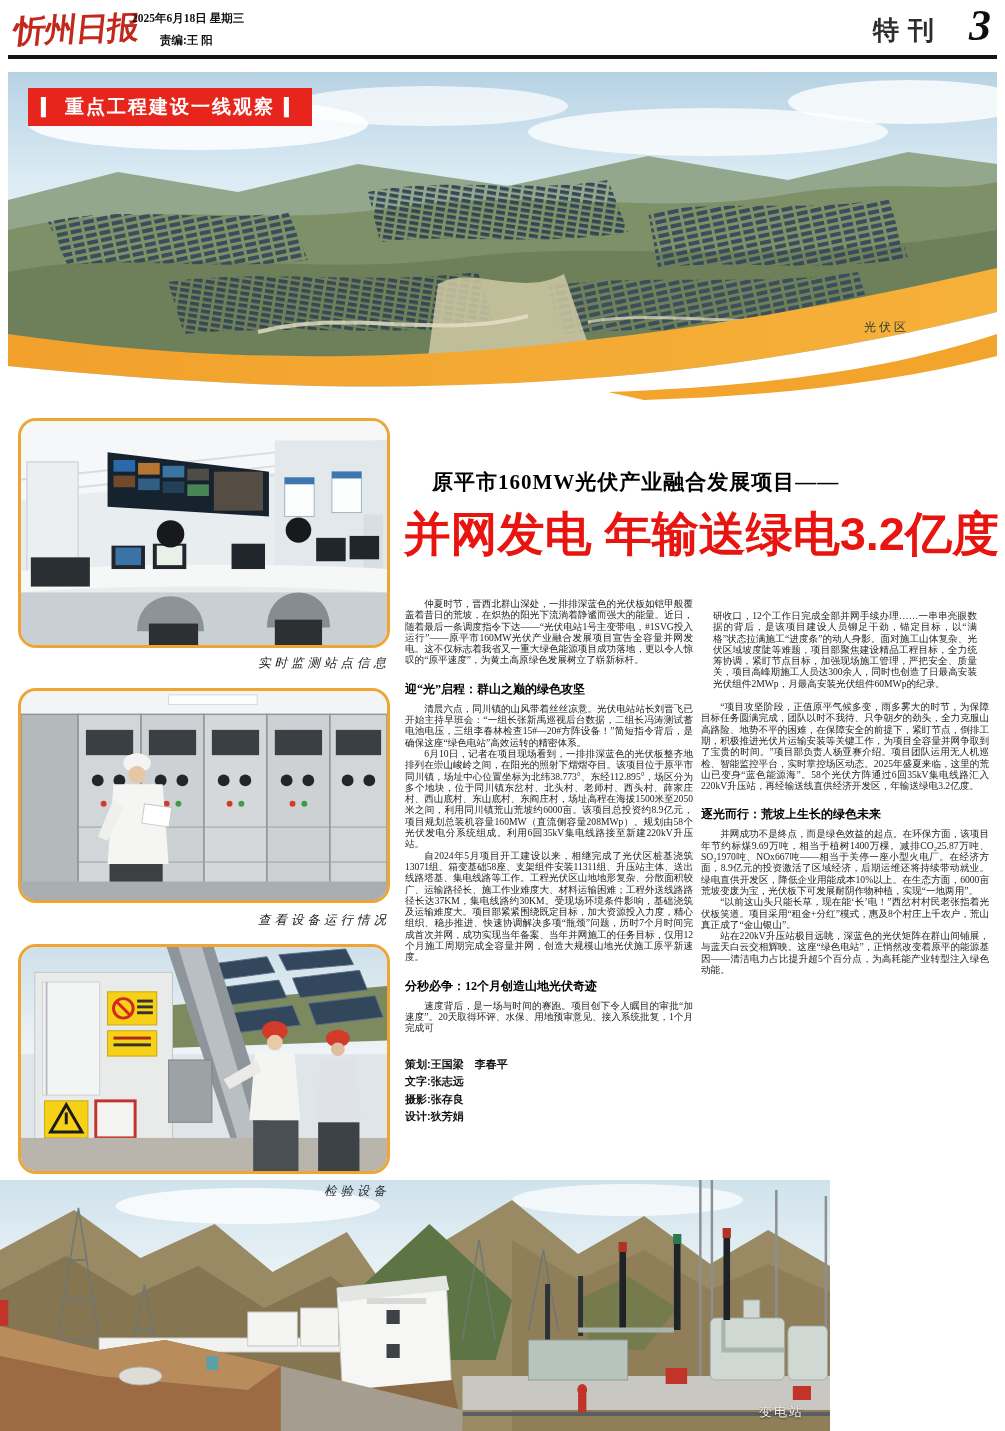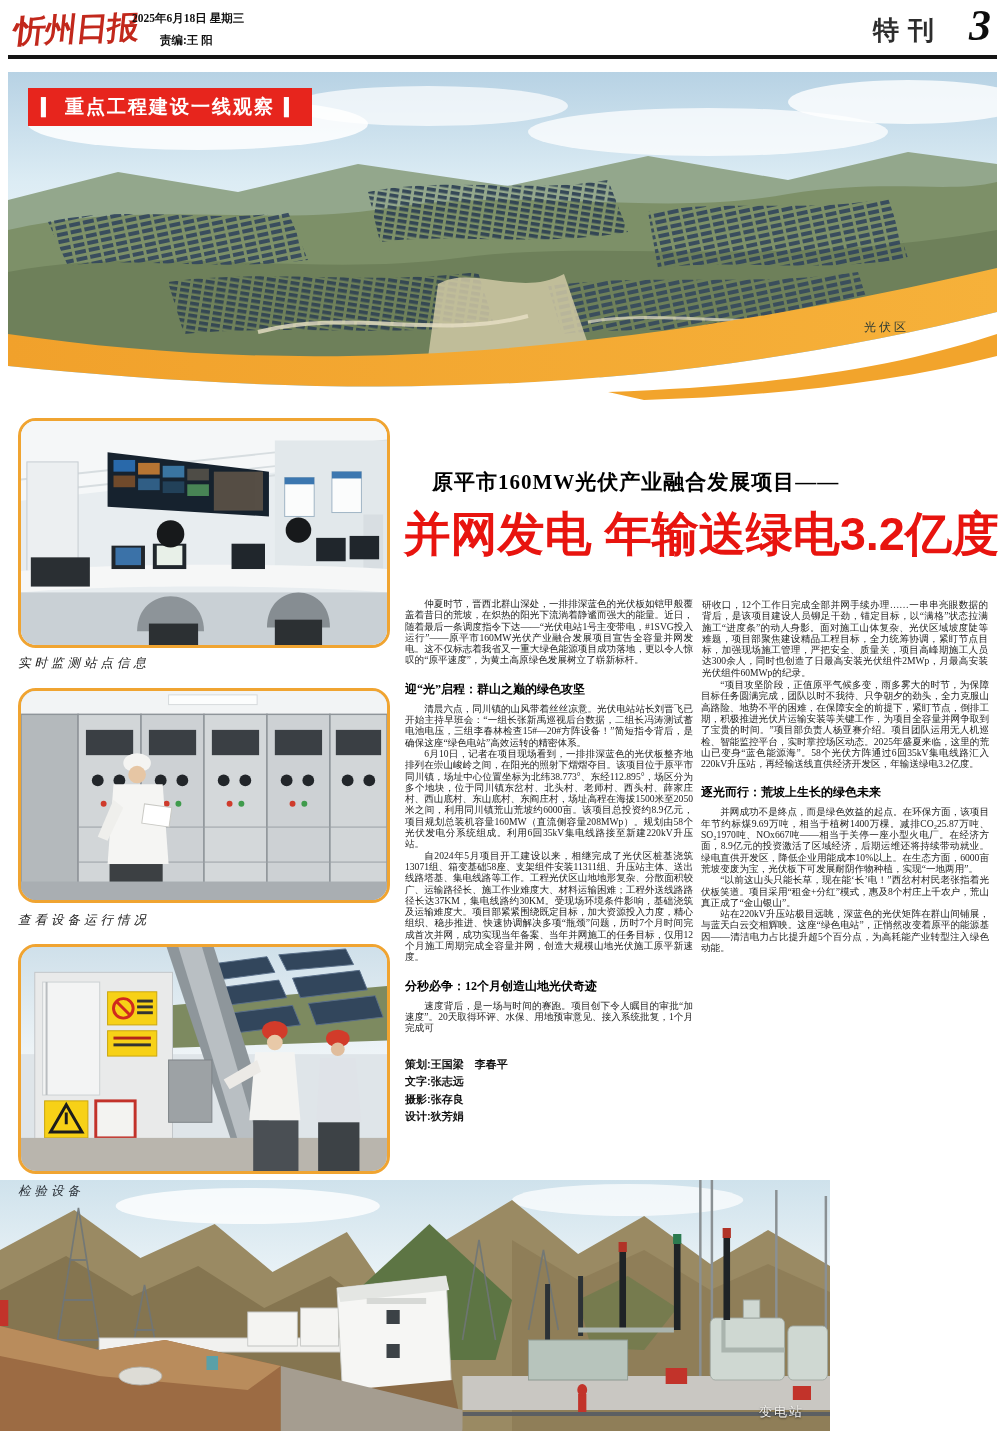--- a/index.html
+++ b/index.html
@@ -27,34 +27,34 @@
   .banner .bar{font-size:17px;line-height:1;}
   .photo-tag{position:absolute;right:88px;bottom:66px;font-size:12px;color:#2f3b33;letter-spacing:3px;}
 
   
   .side-photo{position:absolute;left:18px;width:372px;border:3.5px solid #f0a431;border-radius:18px;
               overflow:hidden;background:#dfe5e9;box-sizing:border-box;}
   .side-photo svg{display:block;width:100%;height:100%;}
   #photo1{top:418px;height:230px;}
   #photo2{top:688px;height:215px;}
   #photo3{top:944px;height:230px;}
-  .caption{position:absolute;left:18px;width:372px;text-align:left;font-size:12.5px;font-style:italic;
+  .caption{position:absolute;left:18px;width:372px;text-align:right;font-size:12.5px;font-style:italic;
            color:#222;letter-spacing:4px;}
   #cap1{top:655px;}
   #cap2{top:912px;}
   #cap3{top:1183px;z-index:6;color:#2b3138;}
 
   
   .kicker{position:absolute;left:432px;top:468px;font-size:21px;font-weight:700;color:#000;letter-spacing:1px;}
   .headline{position:absolute;left:403px;top:503px;width:596px;text-align:right;font-size:47px;font-weight:900;
             color:#e8140f;font-family:"Liberation Sans","DejaVu Sans",sans-serif;letter-spacing:0px;white-space:nowrap;}
   .columns{position:absolute;left:405px;top:598px;width:592px;height:580px;display:flex;gap:8px;overflow:hidden;}
   .col{width:288px;font-size:9.6px;line-height:11.3px;text-align:justify;color:#222;}
   .para{text-indent:2em;margin:0;}
-  .para-cont{text-indent:0;margin:1px;}
+  .para-cont{text-indent:0;margin:12px;}
   .subhead{font-weight:bold;font-size:12px;line-height:15px;margin:16px 0 6px;color:#000;}
   .credits{margin-top:22px;margin-left:0;}
   .credit-line{font-weight:700;font-size:11px;line-height:17.5px;color:#111;
                font-family:"Liberation Sans","DejaVu Sans",sans-serif;}
 
   
   .bottom-photo{position:absolute;left:0;top:1180px;width:830px;height:251px;}
   .bottom-photo svg{display:block;width:100%;height:100%;}
   .photo-tag-bottom{position:absolute;right:26px;bottom:10px;font-size:13px;color:#f0efec;letter-spacing:2px;
                     text-shadow:0 1px 2px rgba(0,0,0,.6);}

